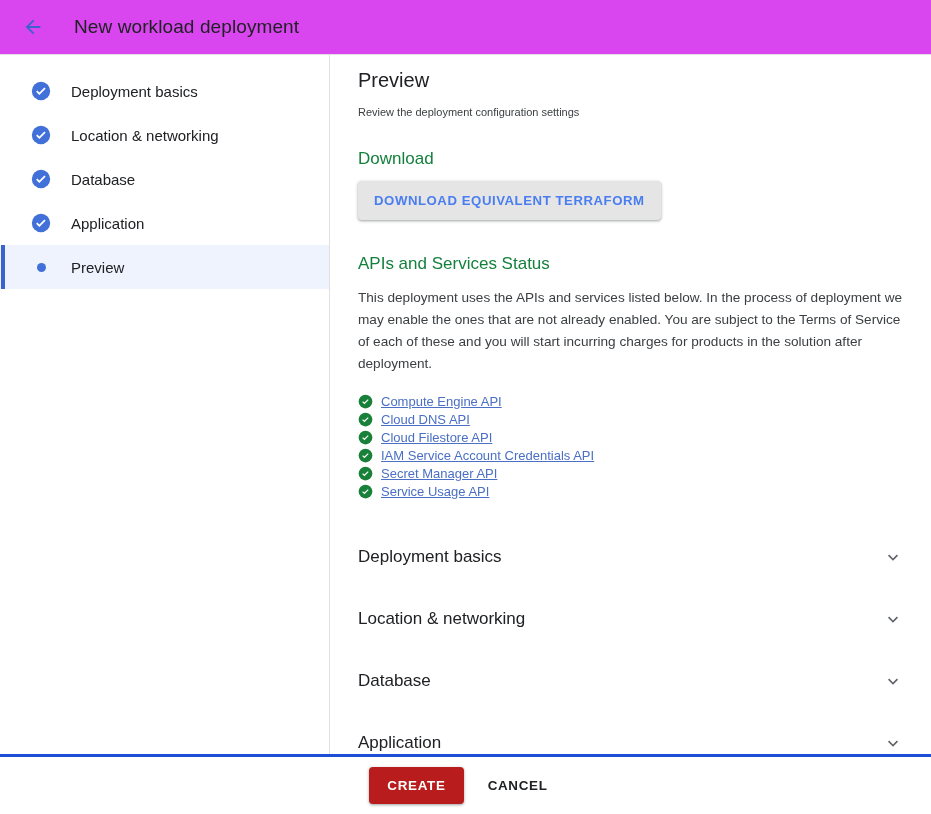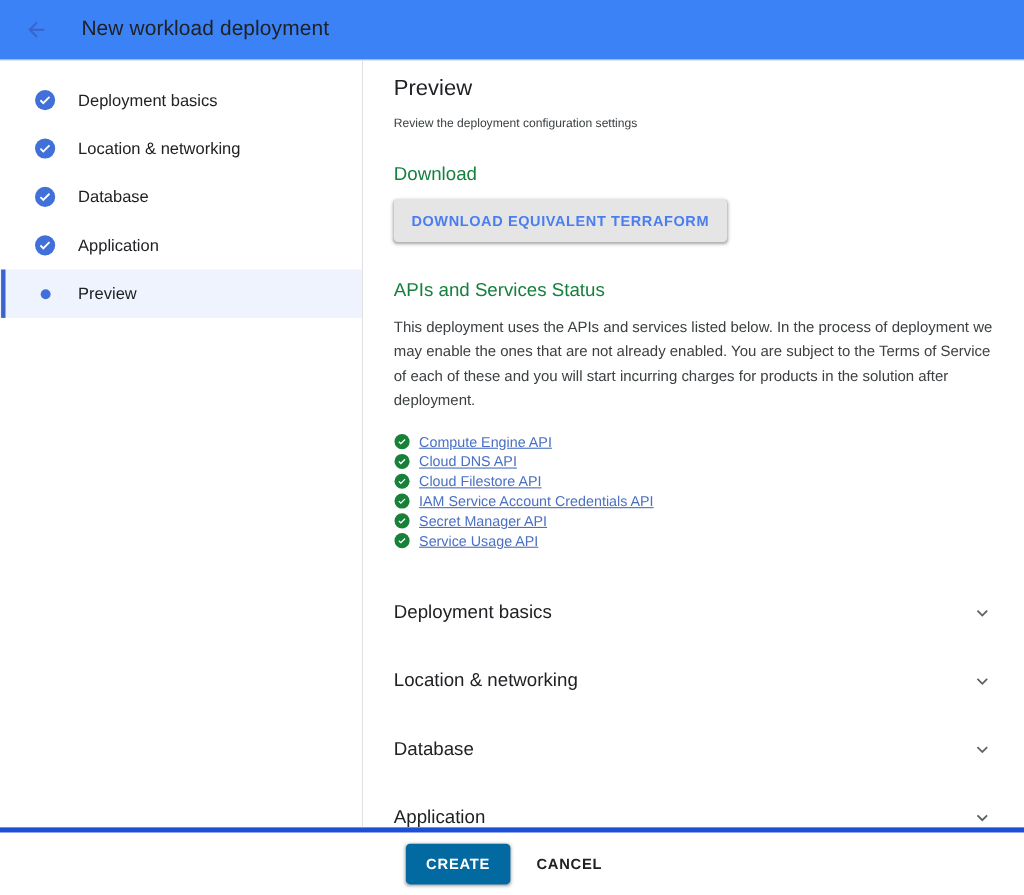--- a/index.html
+++ b/index.html
@@ -26,21 +26,21 @@
   }
 
   
   .header {
     height: 55px;
     min-height: 55px;
     display: flex;
     align-items: center;
     border-bottom: 1px solid #e0e0e0;
     box-sizing: border-box;
-    background: #3b82f6;
+    background: #d946ef;
     text-align: right;
   }
   .back-btn {
     width: 40px;
     height: 40px;
     margin-left: 13px;
     border: none;
     background: transparent;
     border-radius: 50%;
     display: flex;
@@ -57,21 +57,21 @@
     margin-left: 21px;
     letter-spacing: .1px;
     white-space: nowrap;
   }
 
   
   .body {
     flex: 1;
     display: flex;
     min-height: 0;
-    border-bottom: 5px solid #1d4ed8;
+    border-bottom: 3px solid #1d4ed8;
     box-sizing: border-box;
   }
 
   
   .sidebar {
     width: 330px;
     min-width: 330px;
     border-right: 1px solid #e0e0e0;
     box-sizing: border-box;
     background: #fff;
@@ -232,21 +232,21 @@
   .footer {
     height: 57px;
     min-height: 57px;
     display: flex;
     align-items: center;
     justify-content: center;
     gap: 10px;
     background: #fff;
   }
   .btn-create {
-    background: #0369a1;
+    background: #b91c1c;
     color: #fff;
     border: none;
     border-radius: 4px;
     font-family: inherit;
     font-size: 13.4px;
     font-weight: 600;
     letter-spacing: .7px;
     padding: 11px 18px;
     cursor: pointer;
     box-shadow: 0 1px 2px rgba(60,64,67,.30), 0 1px 3px 1px rgba(60,64,67,.15);

